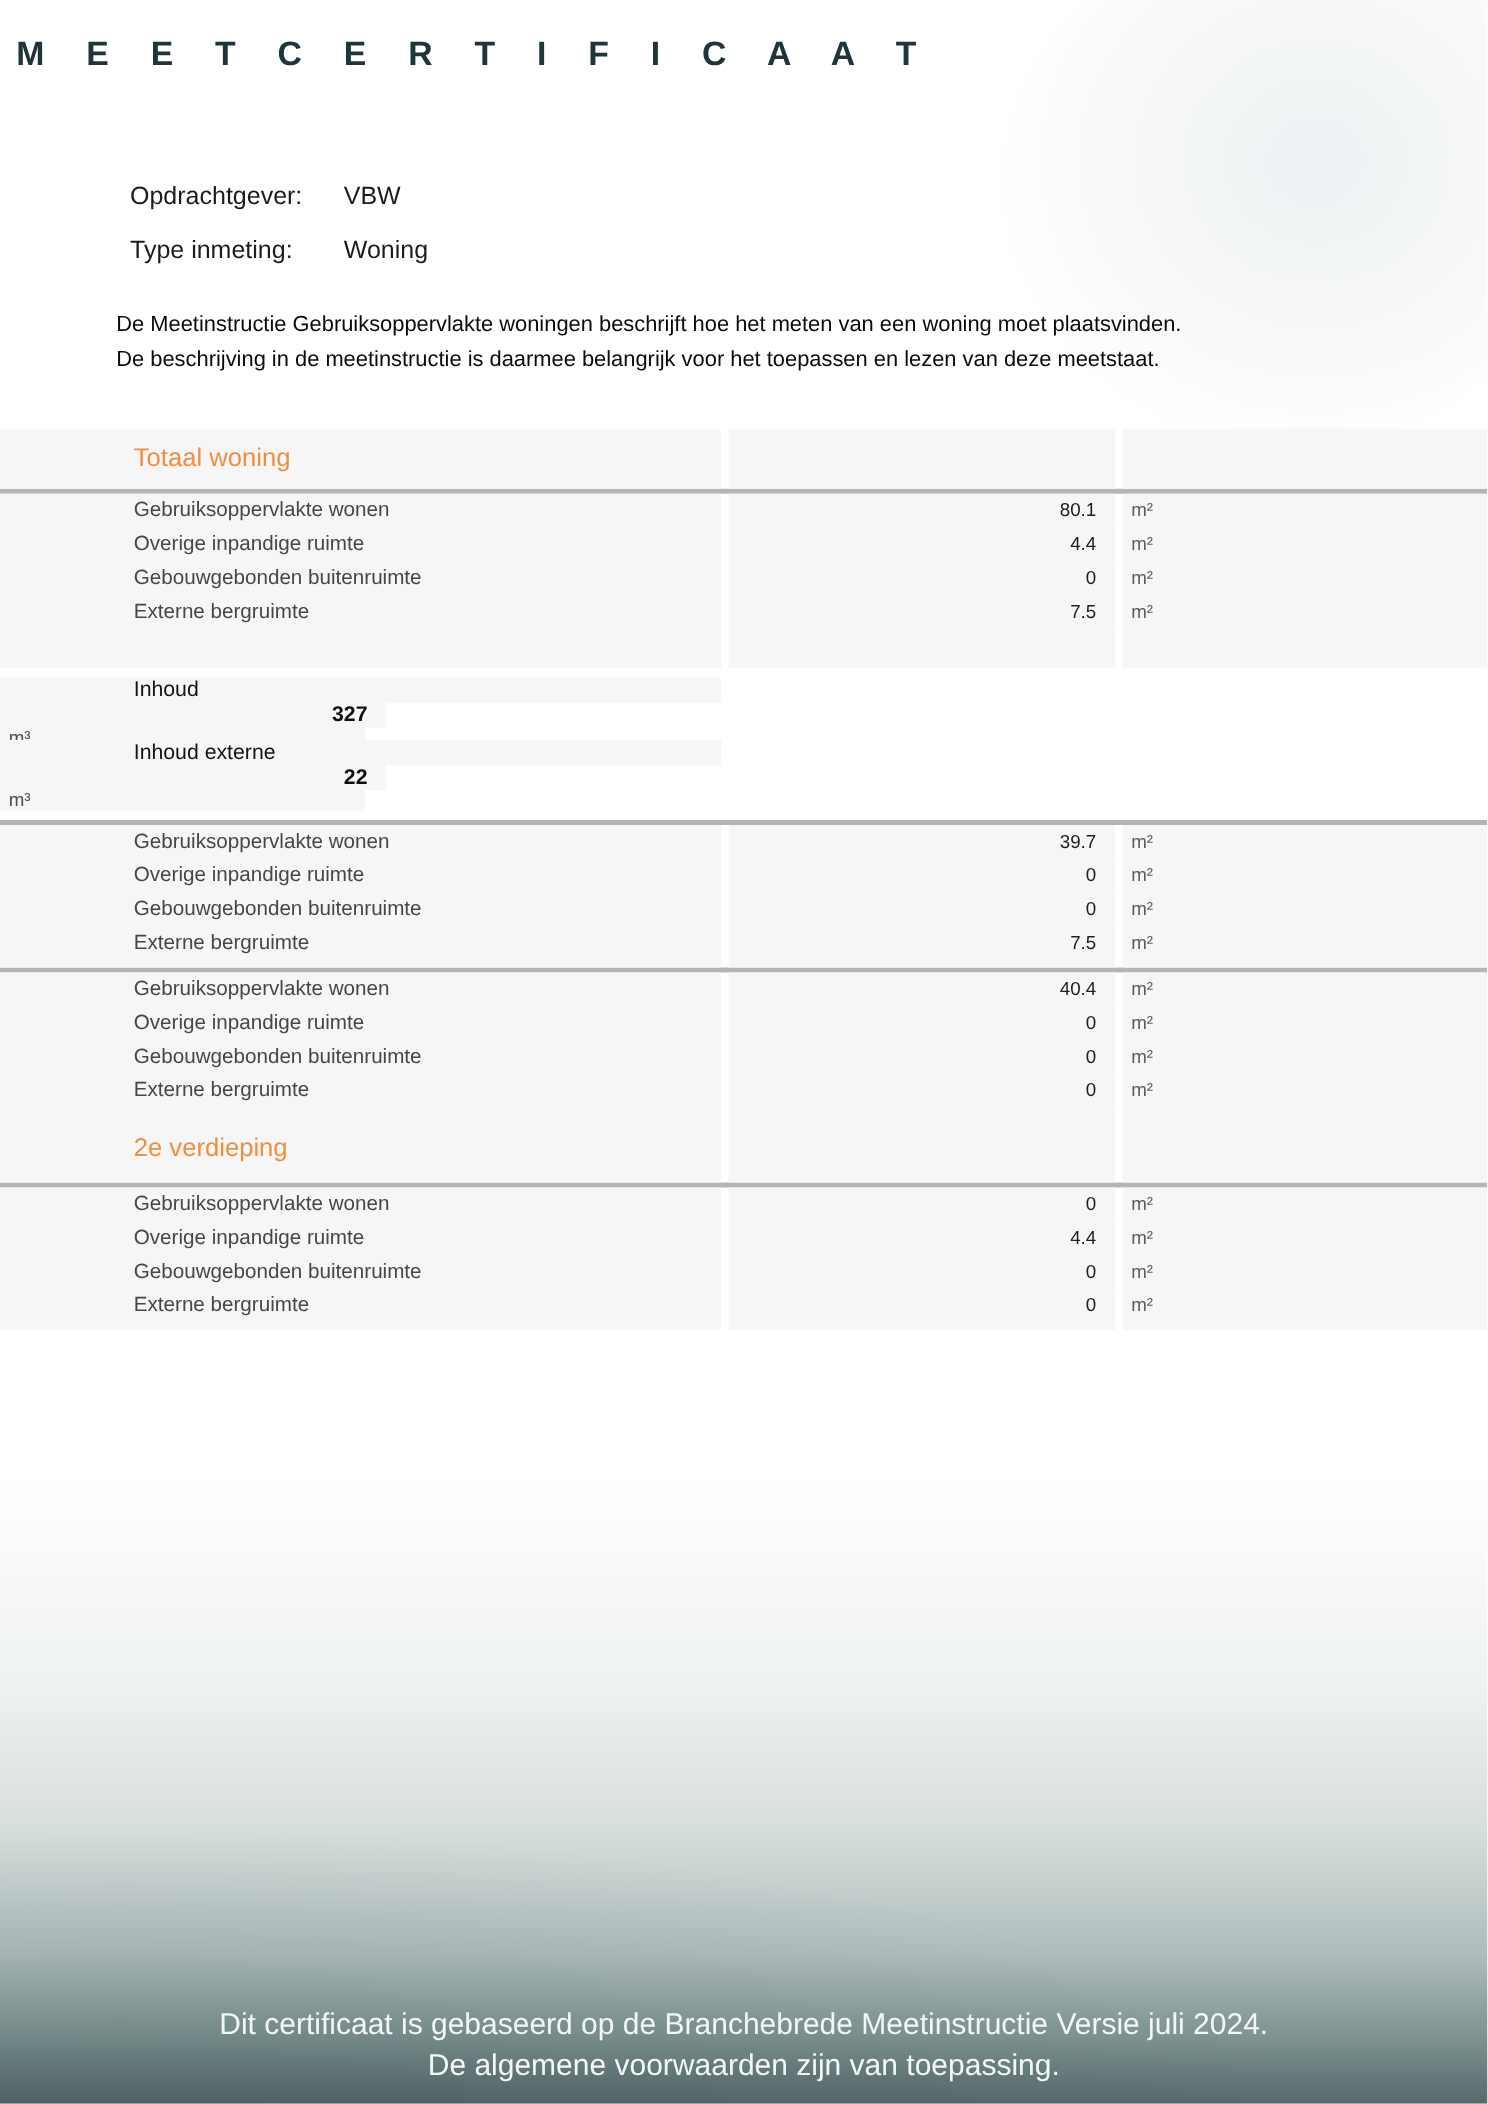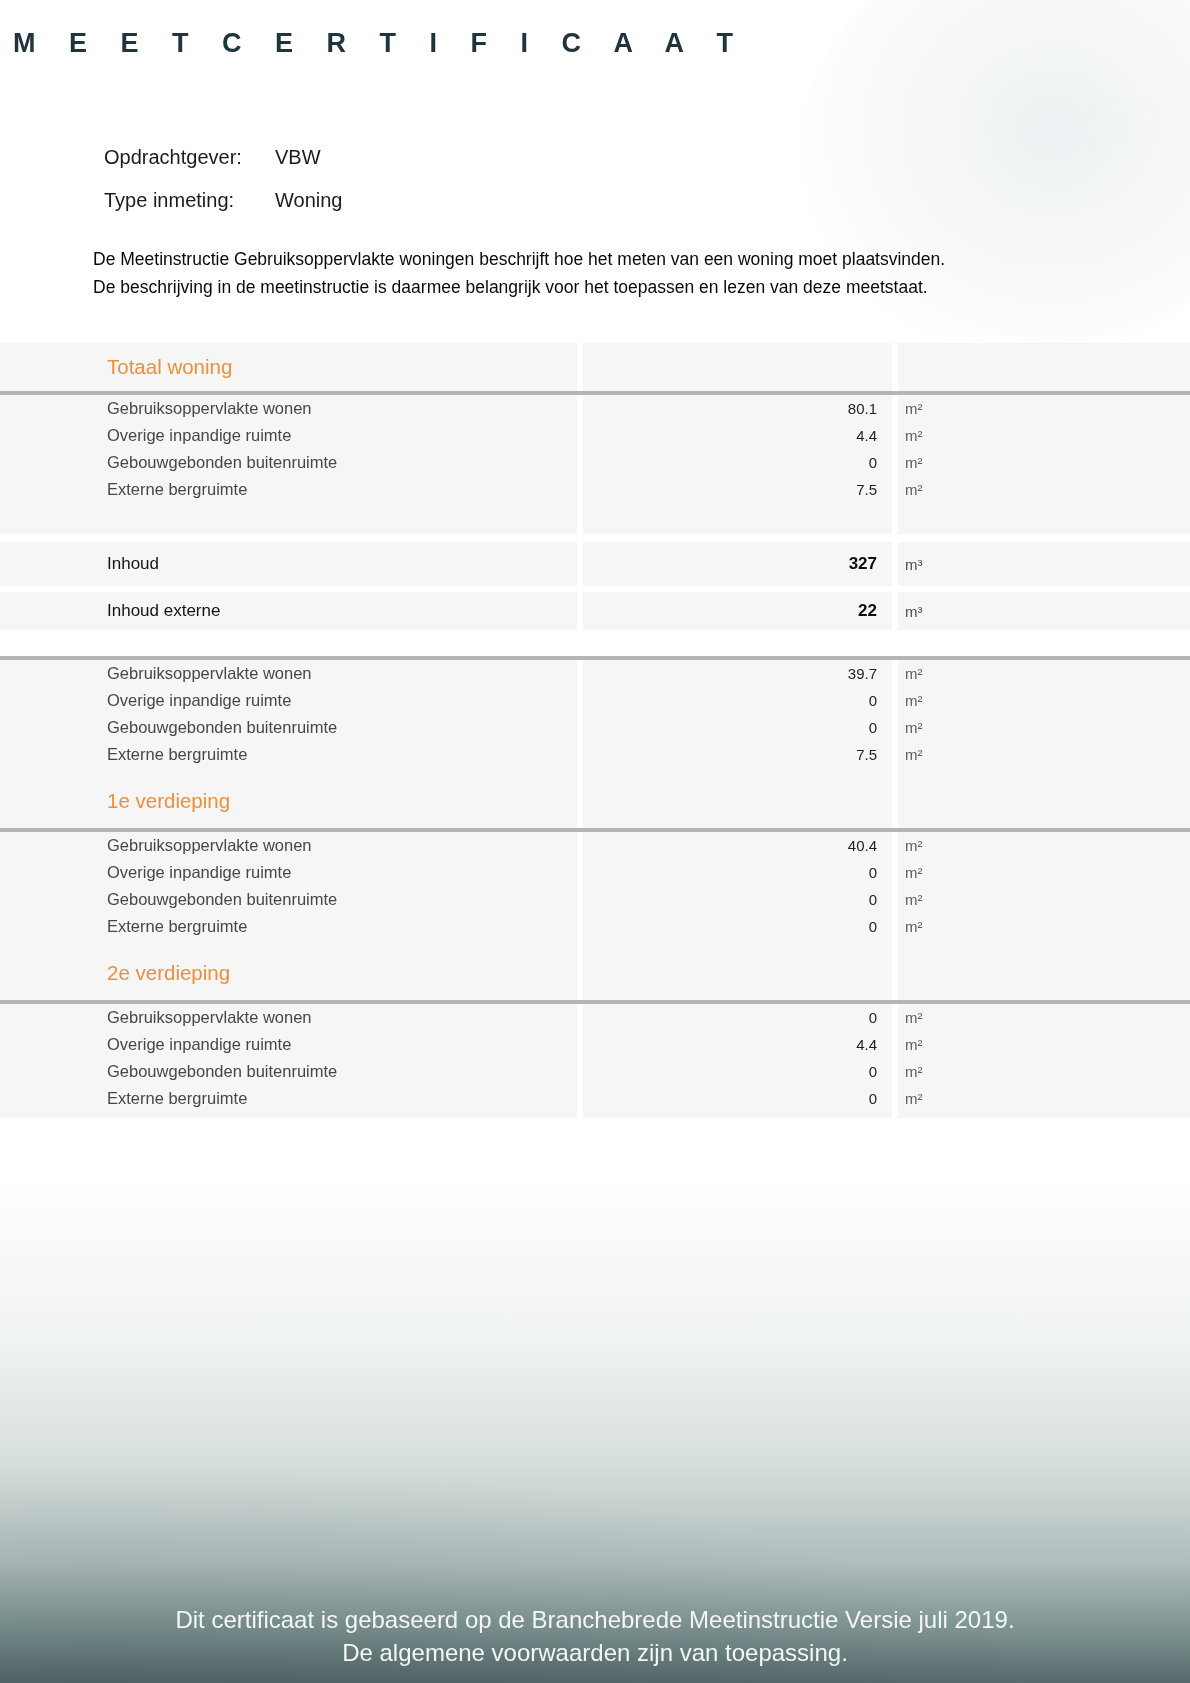--- a/index.html
+++ b/index.html
@@ -55,21 +55,21 @@
   .divider { height:4px; background:#b5b5b5; width:1190px; }
   .data-row { height:27px; }
   .label { font-size:16.5px; color:#474747; }
   .value { font-size:15px; color:#1f1f1f; }
   .unit  { font-size:15px;  color:#5d5d5d; }
   .pad-row-large { height:31px; }
   .pad-row-small { height:6px; }
   .gap-8  { height:8px; }
   .gap-6  { height:6px; }
   .gap-26 { height:26px; }
-  .volume-row { height:44px; }
+  .volume-row { height:44px;flex-direction:column; }
   .volume-row.short { height:38px; }
   .volume-row .label { font-size:17px; color:#141414; }
   .volume-row .value { font-size:17px; font-weight:700; color:#0e0e0e; }
   .volume-row .unit  { font-size:15px; color:#4e4e4e; }
 
   .footer {
     position:absolute; left:0; bottom:14px; width:100%;
     text-align:center; color:#f3f6f6;
     font-size:24px; line-height:33px; font-weight:400;
   }
@@ -173,27 +173,20 @@
       <div class="cell c1 label">Externe bergruimte</div>
       <div class="cell c2 value">7.5</div>
       <div class="cell c3 unit">m²</div>
     </div>
     <div class="row-line pad-row-small">
       <div class="cell c1"></div>
         <div class="cell c2"></div>
         <div class="cell c3"></div>
     </div>
 
-    <div class="row-line header-row floor-header">
-      <div class="cell c1">
-          <h2 class="section-title">1e verdieping</h2>
-        </div>
-      <div class="cell c2"></div>
-      <div class="cell c3"></div>
-    </div>
     <div class="divider"></div>
     <div class="row-line data-row">
       <div class="cell c1 label">Gebruiksoppervlakte wonen</div>
       <div class="cell c2 value">40.4</div>
       <div class="cell c3 unit">m²</div>
     </div>
     <div class="row-line data-row">
       <div class="cell c1 label">Overige inpandige ruimte</div>
       <div class="cell c2 value">0</div>
       <div class="cell c3 unit">m²</div>
@@ -246,16 +239,16 @@
       <div class="cell c1"></div>
         <div class="cell c2"></div>
         <div class="cell c3"></div>
     </div>
 
   </div>
 
   <div class="bottom-shade"></div>
 
   <div class="footer">
-    <div>Dit certificaat is gebaseerd op de Branchebrede Meetinstructie Versie juli 2019.</div>
+    <div>Dit certificaat is gebaseerd op de Branchebrede Meetinstructie Versie juli 2024.</div>
     <div>De algemene voorwaarden zijn van toepassing.</div>
   </div>
 </div>
 
 </body></html>

